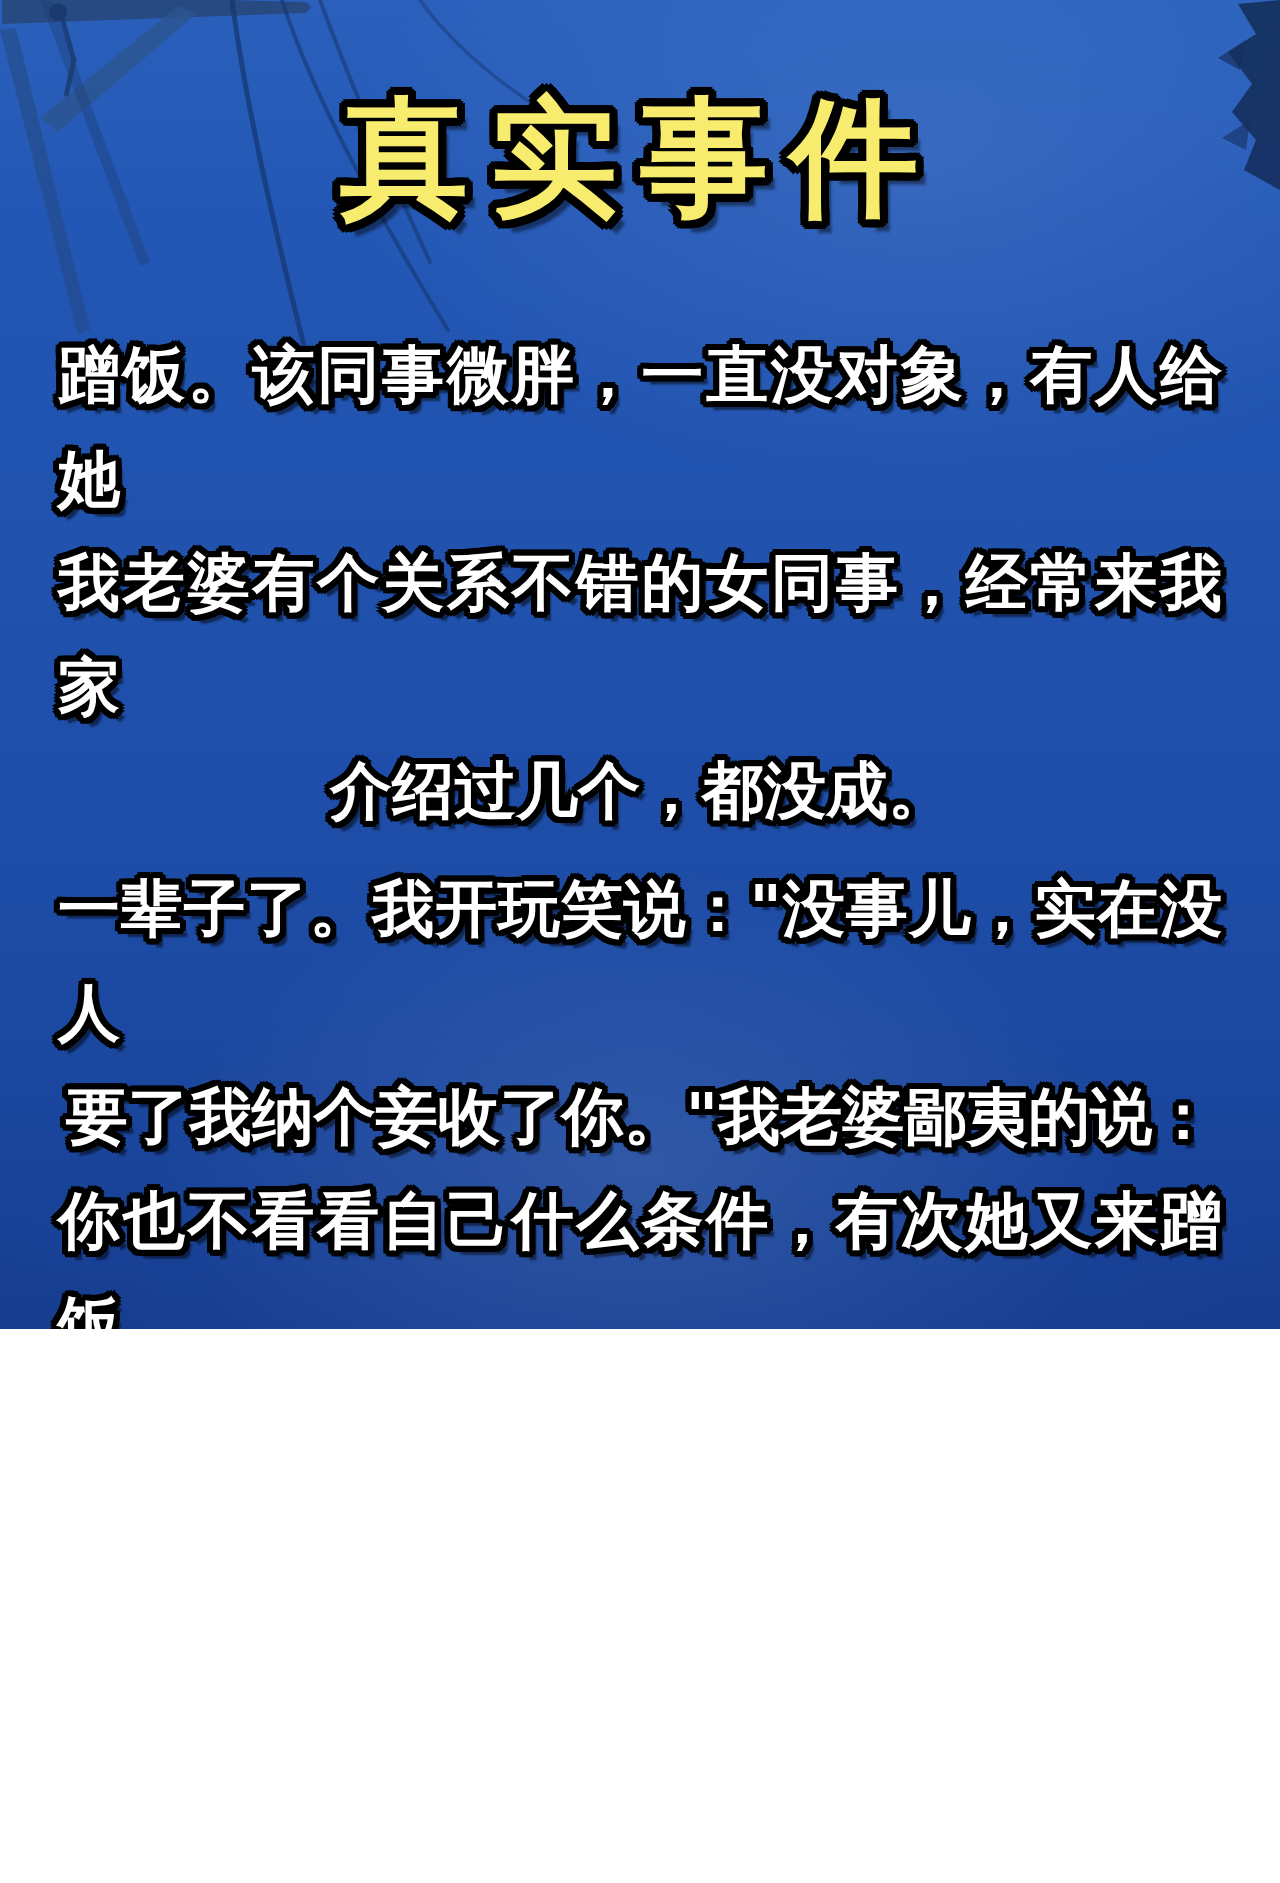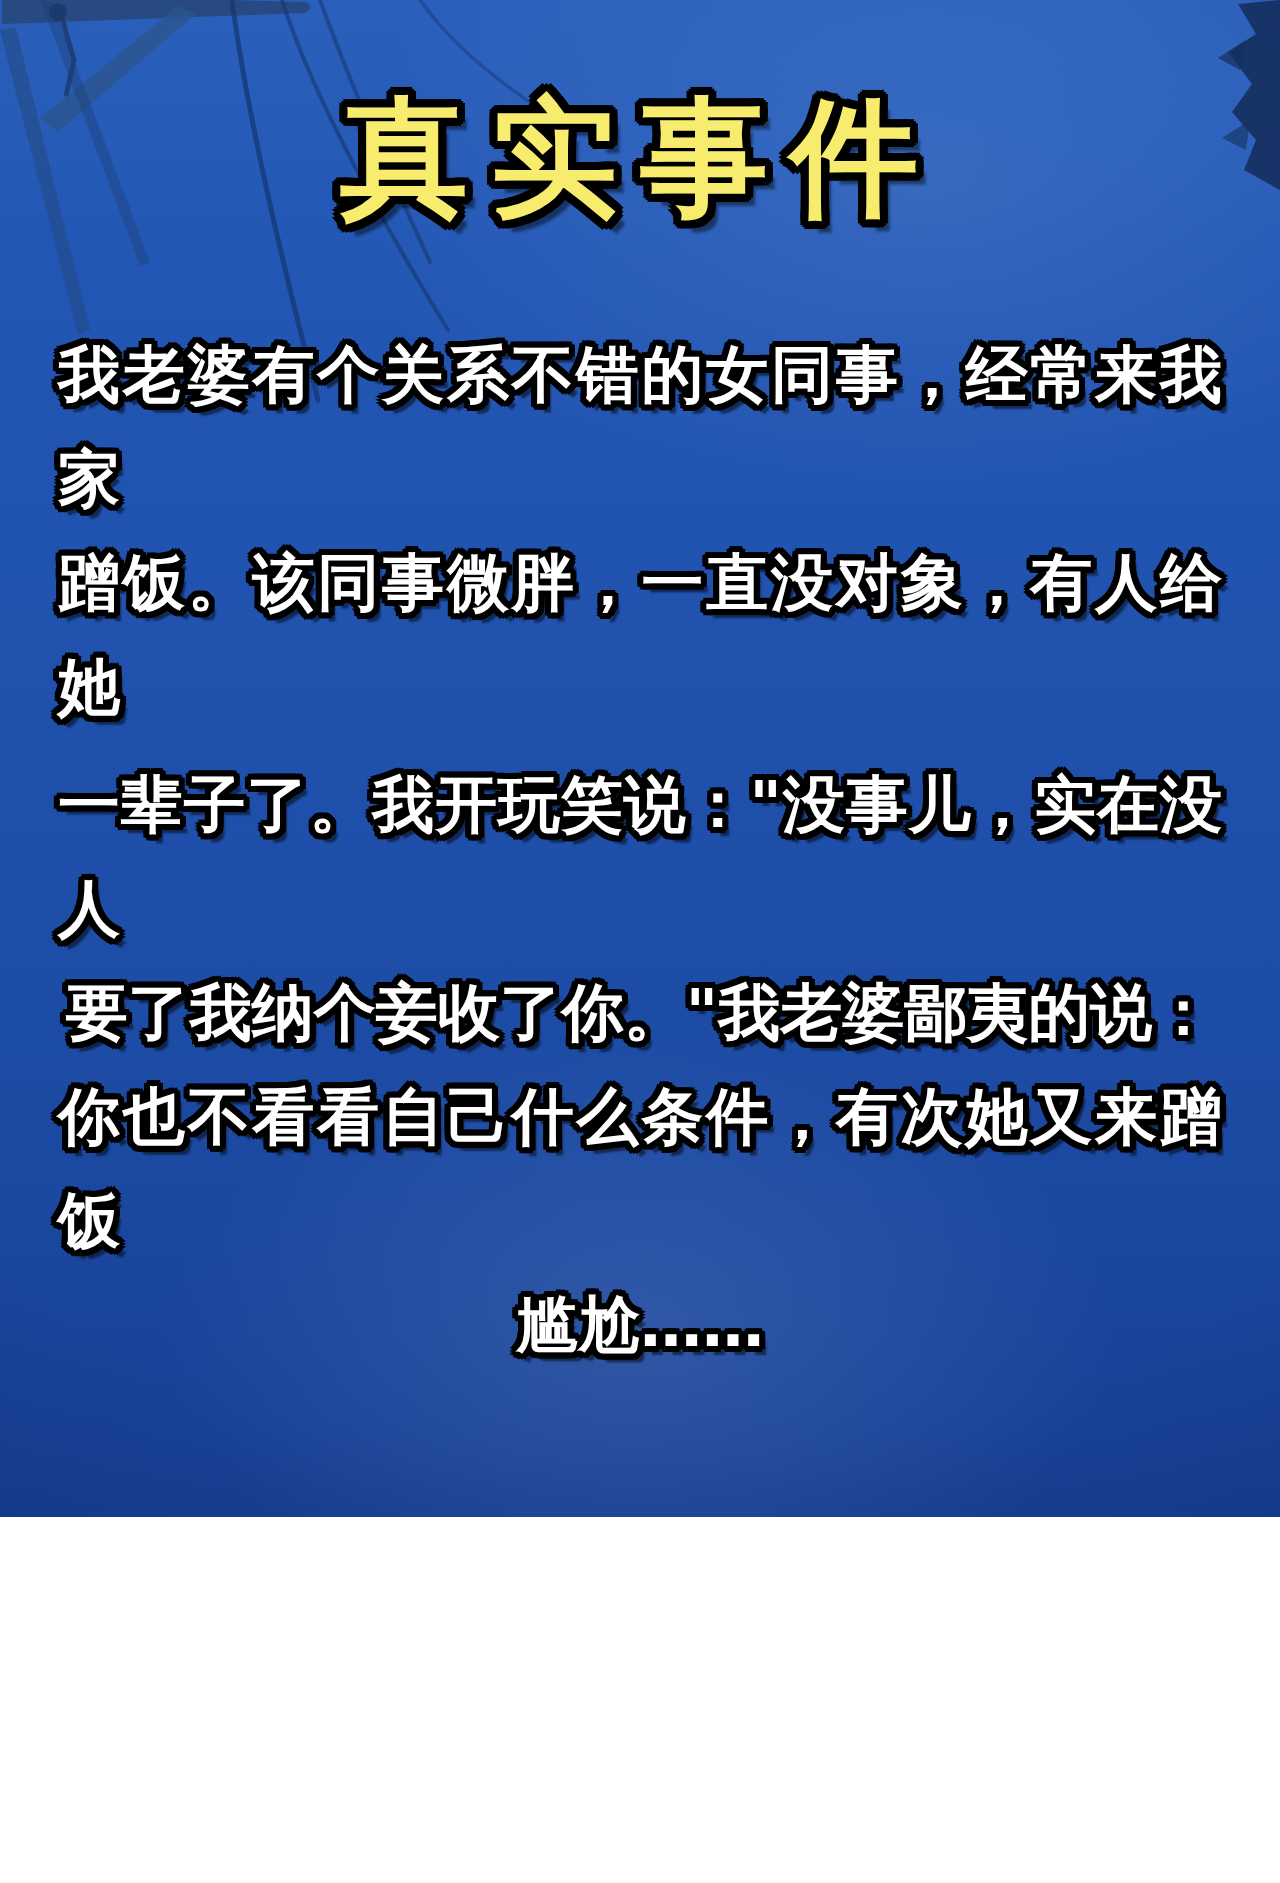--- a/index.html
+++ b/index.html
@@ -1,18 +1,18 @@
 <!DOCTYPE html>
 <html><head>
 <meta charset="utf-8">
 <style>
   html,body{margin:0;padding:0;}
   .page{
     position:relative;
-    width:1280px;height:1517px;
+    width:1280px;height:1329px;
     overflow:hidden;
     font-family:"DejaVu Sans","Liberation Sans",sans-serif;
     background:
       radial-gradient(900px 500px at 72% 12%, rgba(130,170,230,0.20), transparent 65%),
       radial-gradient(800px 500px at 50% 88%, rgba(190,210,240,0.14), transparent 60%),
       radial-gradient(1800px 1400px at 50% 45%, transparent 55%, rgba(6,18,58,0.38) 100%),
       linear-gradient(180deg,#2a60bc 0%, #2357b5 16%, #2052ae 42%, #1d4ca6 68%, #173f93 100%);
   }
   .decor{
     position:absolute;top:0;left:0;width:1280px;height:420px;
@@ -89,22 +89,23 @@
       <path d="M1246,40 L1218,58 L1240,70 Z" fill="#16305f" opacity="0.7"></path>
       <path d="M1250,120 L1222,138 L1246,150 Z" fill="#16305f" opacity="0.6"></path>
     </g>
   </svg>
 
   <div class="title">真实事件</div>
 
   <div class="story">
 
     <div class="para">
+      <div class="line justify">蹭饭。该同事微胖，一直没对象，有人给她</div>
       <div class="line justify">我老婆有个关系不错的女同事，经常来我家</div>
-      <div class="line justify">蹭饭。该同事微胖，一直没对象，有人给她</div>
+      <div class="line center">介绍过几个，都没成。</div>
     </div>
 
     <div class="para">
       <div class="line justify">一辈子了。我开玩笑说："没事儿，实在没人</div>
       <div class="line center">要了我纳个妾收了你。"我老婆鄙夷的说：</div>
       <div class="line justify">你也不看看自己什么条件，有次她又来蹭饭</div>
       <div class="line center">尴尬……</div>
     </div>
 
   </div>

